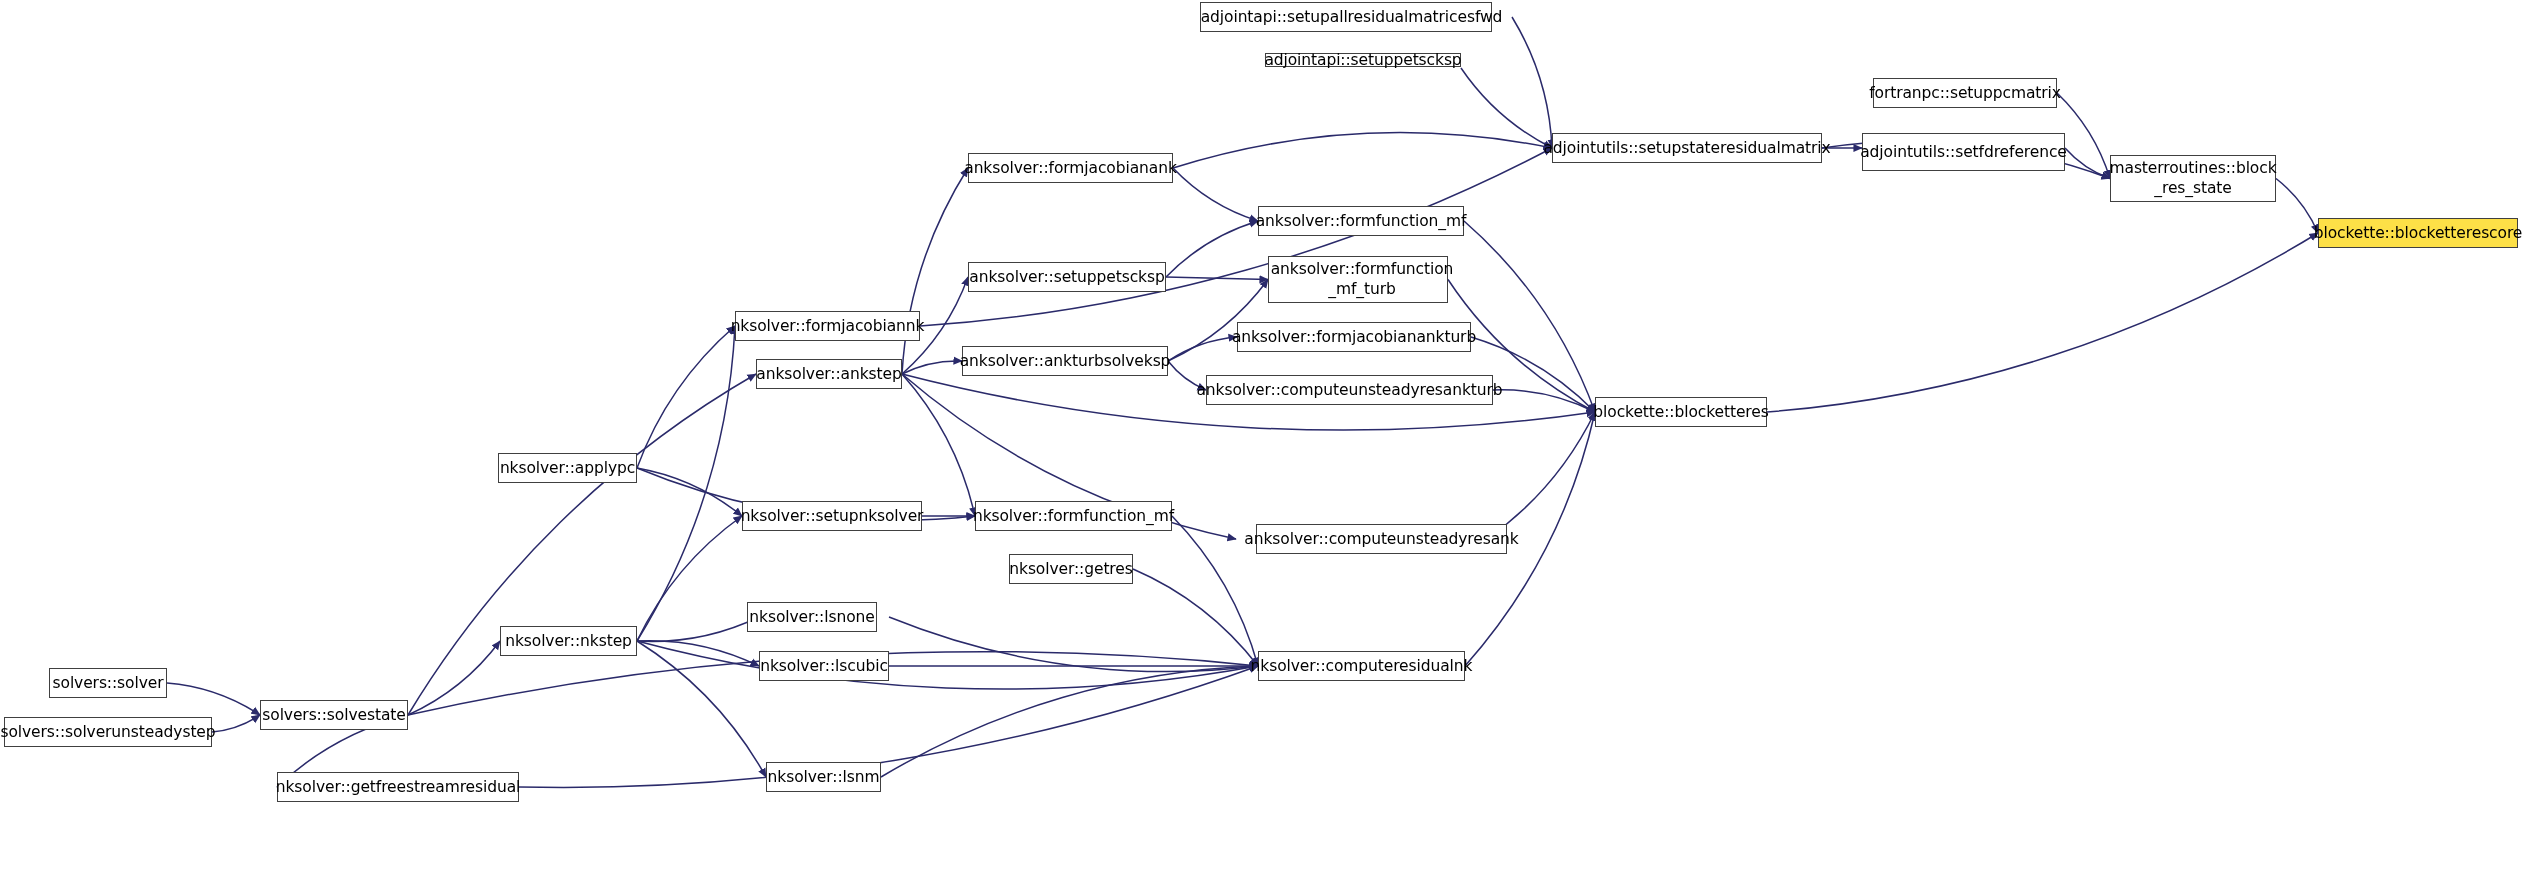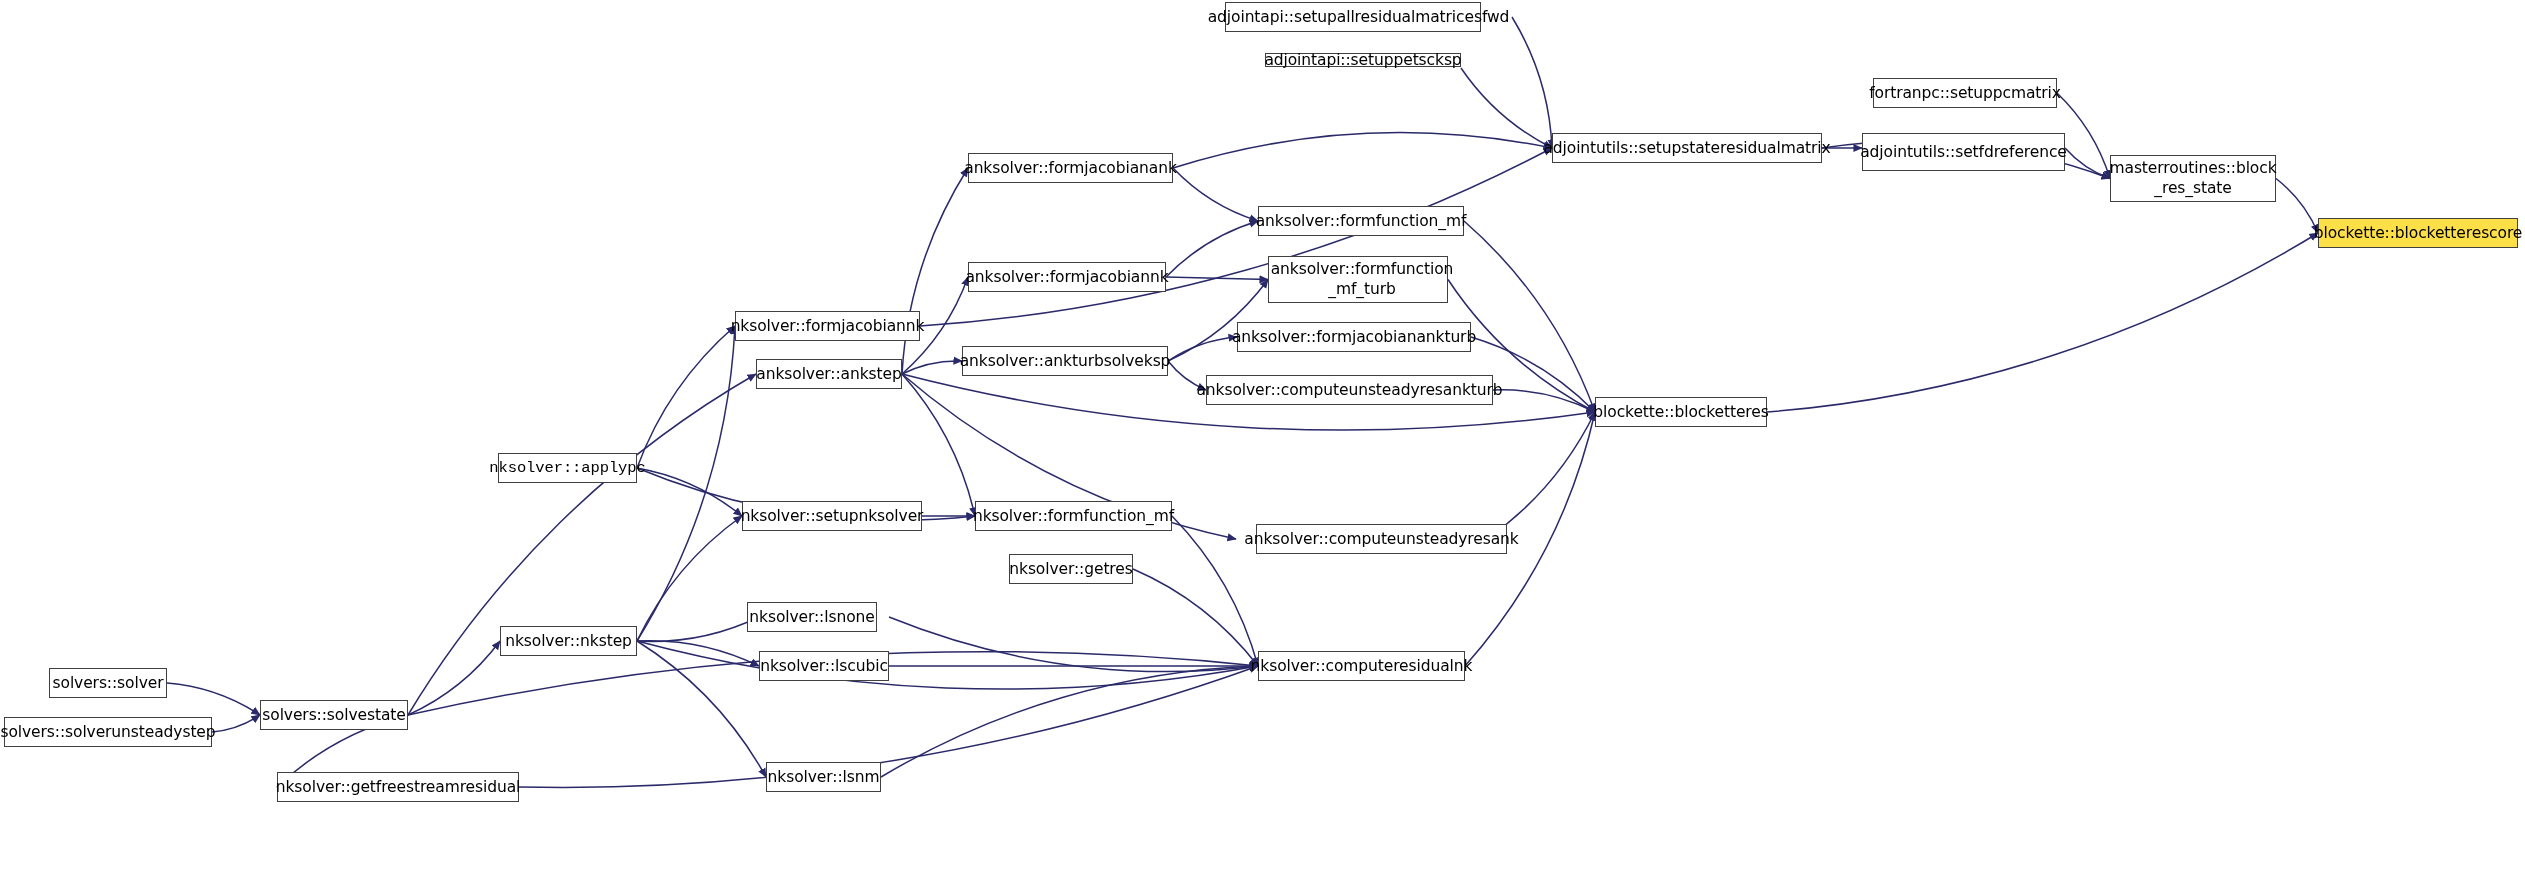--- a/index.html
+++ b/index.html
@@ -67,40 +67,40 @@
       <path d="M 637 641 C 840.0796469546366 695.2127696468295 1051.2196469546366 703.7127696468295 1258 666" fill="none" stroke="#2a2a6a" stroke-width="1.5" marker-end="url(#ah)"></path>
       <path d="M 167 683 C 200.41 685.655 232.03 696.5350000000001 260 715" fill="none" stroke="#2a2a6a" stroke-width="1.5" marker-end="url(#ah)"></path>
       <path d="M 408 715 C 444.65000000000003 698.4000000000001 475.93 673.24 500 641" fill="none" stroke="#2a2a6a" stroke-width="1.5" marker-end="url(#ah)"></path>
       <path d="M 408 715 C 493.855 572.89 612.1750000000001 456.95 756 374" fill="none" stroke="#2a2a6a" stroke-width="1.5" marker-end="url(#ah)"></path>
       <path d="M 408 715 C 358.65 727.625 314.11 752.105 277 787" fill="none" stroke="#2a2a6a" stroke-width="1.5" marker-end="url(#ah)"></path>
       <path d="M 408 715 C 685.8526304928215 652.9062432428219 974.8526304928215 636.2462432428218 1258 666" fill="none" stroke="#2a2a6a" stroke-width="1.5" marker-end="url(#ah)"></path>
       <path d="M 212 732 C 229.285 730.47 245.605 724.69 260 715" fill="none" stroke="#2a2a6a" stroke-width="1.5" marker-end="url(#ah)"></path>
       <path d="M 881 777 C 995.975 708.325 1124.155 670.585 1258 666" fill="none" stroke="#2a2a6a" stroke-width="1.5" marker-end="url(#ah)"></path>
       <path d="M 519 787 C 770.3028251058757 792.465518621836 1021.5628251058758 751.325518621836 1258 666" fill="none" stroke="#2a2a6a" stroke-width="1.5" marker-end="url(#ah)"></path>
     </svg>
-<div class="node" style="left: 1225px; top: 2px; width: 256px; height: 30px; padding-left: 16px;">adjointapi::setupallresidualmatricesfwd</div>
+<div class="node" style="left: 1200px; top: 2px; width: 292px; height: 30px; padding-left: 16px;">adjointapi::setupallresidualmatricesfwd</div>
     <div class="node" style="left: 1265px; top: 53px; width: 196px; height: 14px;">adjointapi::setuppetscksp</div>
     <div class="node" style="left: 1873px; top: 78px; width: 184px; height: 30px;">fortranpc::setuppcmatrix</div>
     <div class="node" style="left: 1552px; top: 133px; width: 270px; height: 30px;">adjointutils::setupstateresidualmatrix</div>
     <div class="node" style="left: 1862px; top: 133px; width: 203px; height: 38px;">adjointutils::setfdreference</div>
     <div class="node two" style="left: 2110px; top: 155px; width: 166px; height: 47px;">masterroutines::block
 _res_state</div>
     <div class="node hl" style="left: 2318px; top: 218px; width: 200px; height: 30px;">blockette::blocketterescore</div>
     <div class="node" style="left: 968px; top: 153px; width: 205px; height: 30px;">anksolver::formjacobianank</div>
     <div class="node" style="left: 1258px; top: 206px; width: 206px; height: 30px;">anksolver::formfunction_mf</div>
     <div class="node two" style="left: 1268px; top: 256px; width: 180px; height: 47px; padding-left: 13px;">anksolver::formfunction
 _mf_turb</div>
     <div class="node" style="left: 735px; top: 311px; width: 185px; height: 30px;">nksolver::formjacobiannk</div>
-    <div class="node" style="left: 968px; top: 262px; width: 198px; height: 30px;">anksolver::formjacobiannk</div>
+    <div class="node" style="left: 968px; top: 262px; width: 198px; height: 30px;">anksolver::setuppetscksp</div>
     <div class="node" style="left: 1237px; top: 322px; width: 234px; height: 30px;">anksolver::formjacobianankturb</div>
     <div class="node" style="left: 962px; top: 346px; width: 206px; height: 30px;">anksolver::ankturbsolveksp</div>
     <div class="node" style="left: 1206px; top: 375px; width: 287px; height: 30px;">anksolver::computeunsteadyresankturb</div>
     <div class="node" style="left: 756px; top: 359px; width: 146px; height: 30px;">anksolver::ankstep</div>
     <div class="node" style="left: 1595px; top: 397px; width: 172px; height: 30px;">blockette::blocketteres</div>
-    <div class="node" style="left: 498px; top: 453px; width: 139px; height: 30px; font-family: Liberation Mono, monospace;">nksolver::applypc</div>
+    <div class="node" style="left: 498px; top: 453px; width: 139px; height: 30px;">nksolver::applypc</div>
     <div class="node" style="left: 742px; top: 501px; width: 180px; height: 30px;">nksolver::setupnksolver</div>
     <div class="node" style="left: 975px; top: 501px; width: 197px; height: 30px;">nksolver::formfunction_mf</div>
     <div class="node" style="left: 1236px; top: 524px; width: 251px; height: 30px; margin-left: 20px;">anksolver::computeunsteadyresank</div>
     <div class="node" style="left: 1009px; top: 554px; width: 124px; height: 30px;">nksolver::getres</div>
     <div class="node" style="left: 747px; top: 602px; width: 130px; height: 30px;">nksolver::lsnone</div>
     <div class="node" style="left: 759px; top: 651px; width: 130px; height: 30px;">nksolver::lscubic</div>
     <div class="node" style="left: 500px; top: 626px; width: 137px; height: 30px;">nksolver::nkstep</div>
     <div class="node" style="left: 1258px; top: 651px; width: 207px; height: 30px;">nksolver::computeresidualnk</div>
     <div class="node" style="left: 49px; top: 668px; width: 118px; height: 30px;">solvers::solver</div>
     <div class="node" style="left: 260px; top: 700px; width: 148px; height: 30px;">solvers::solvestate</div>

